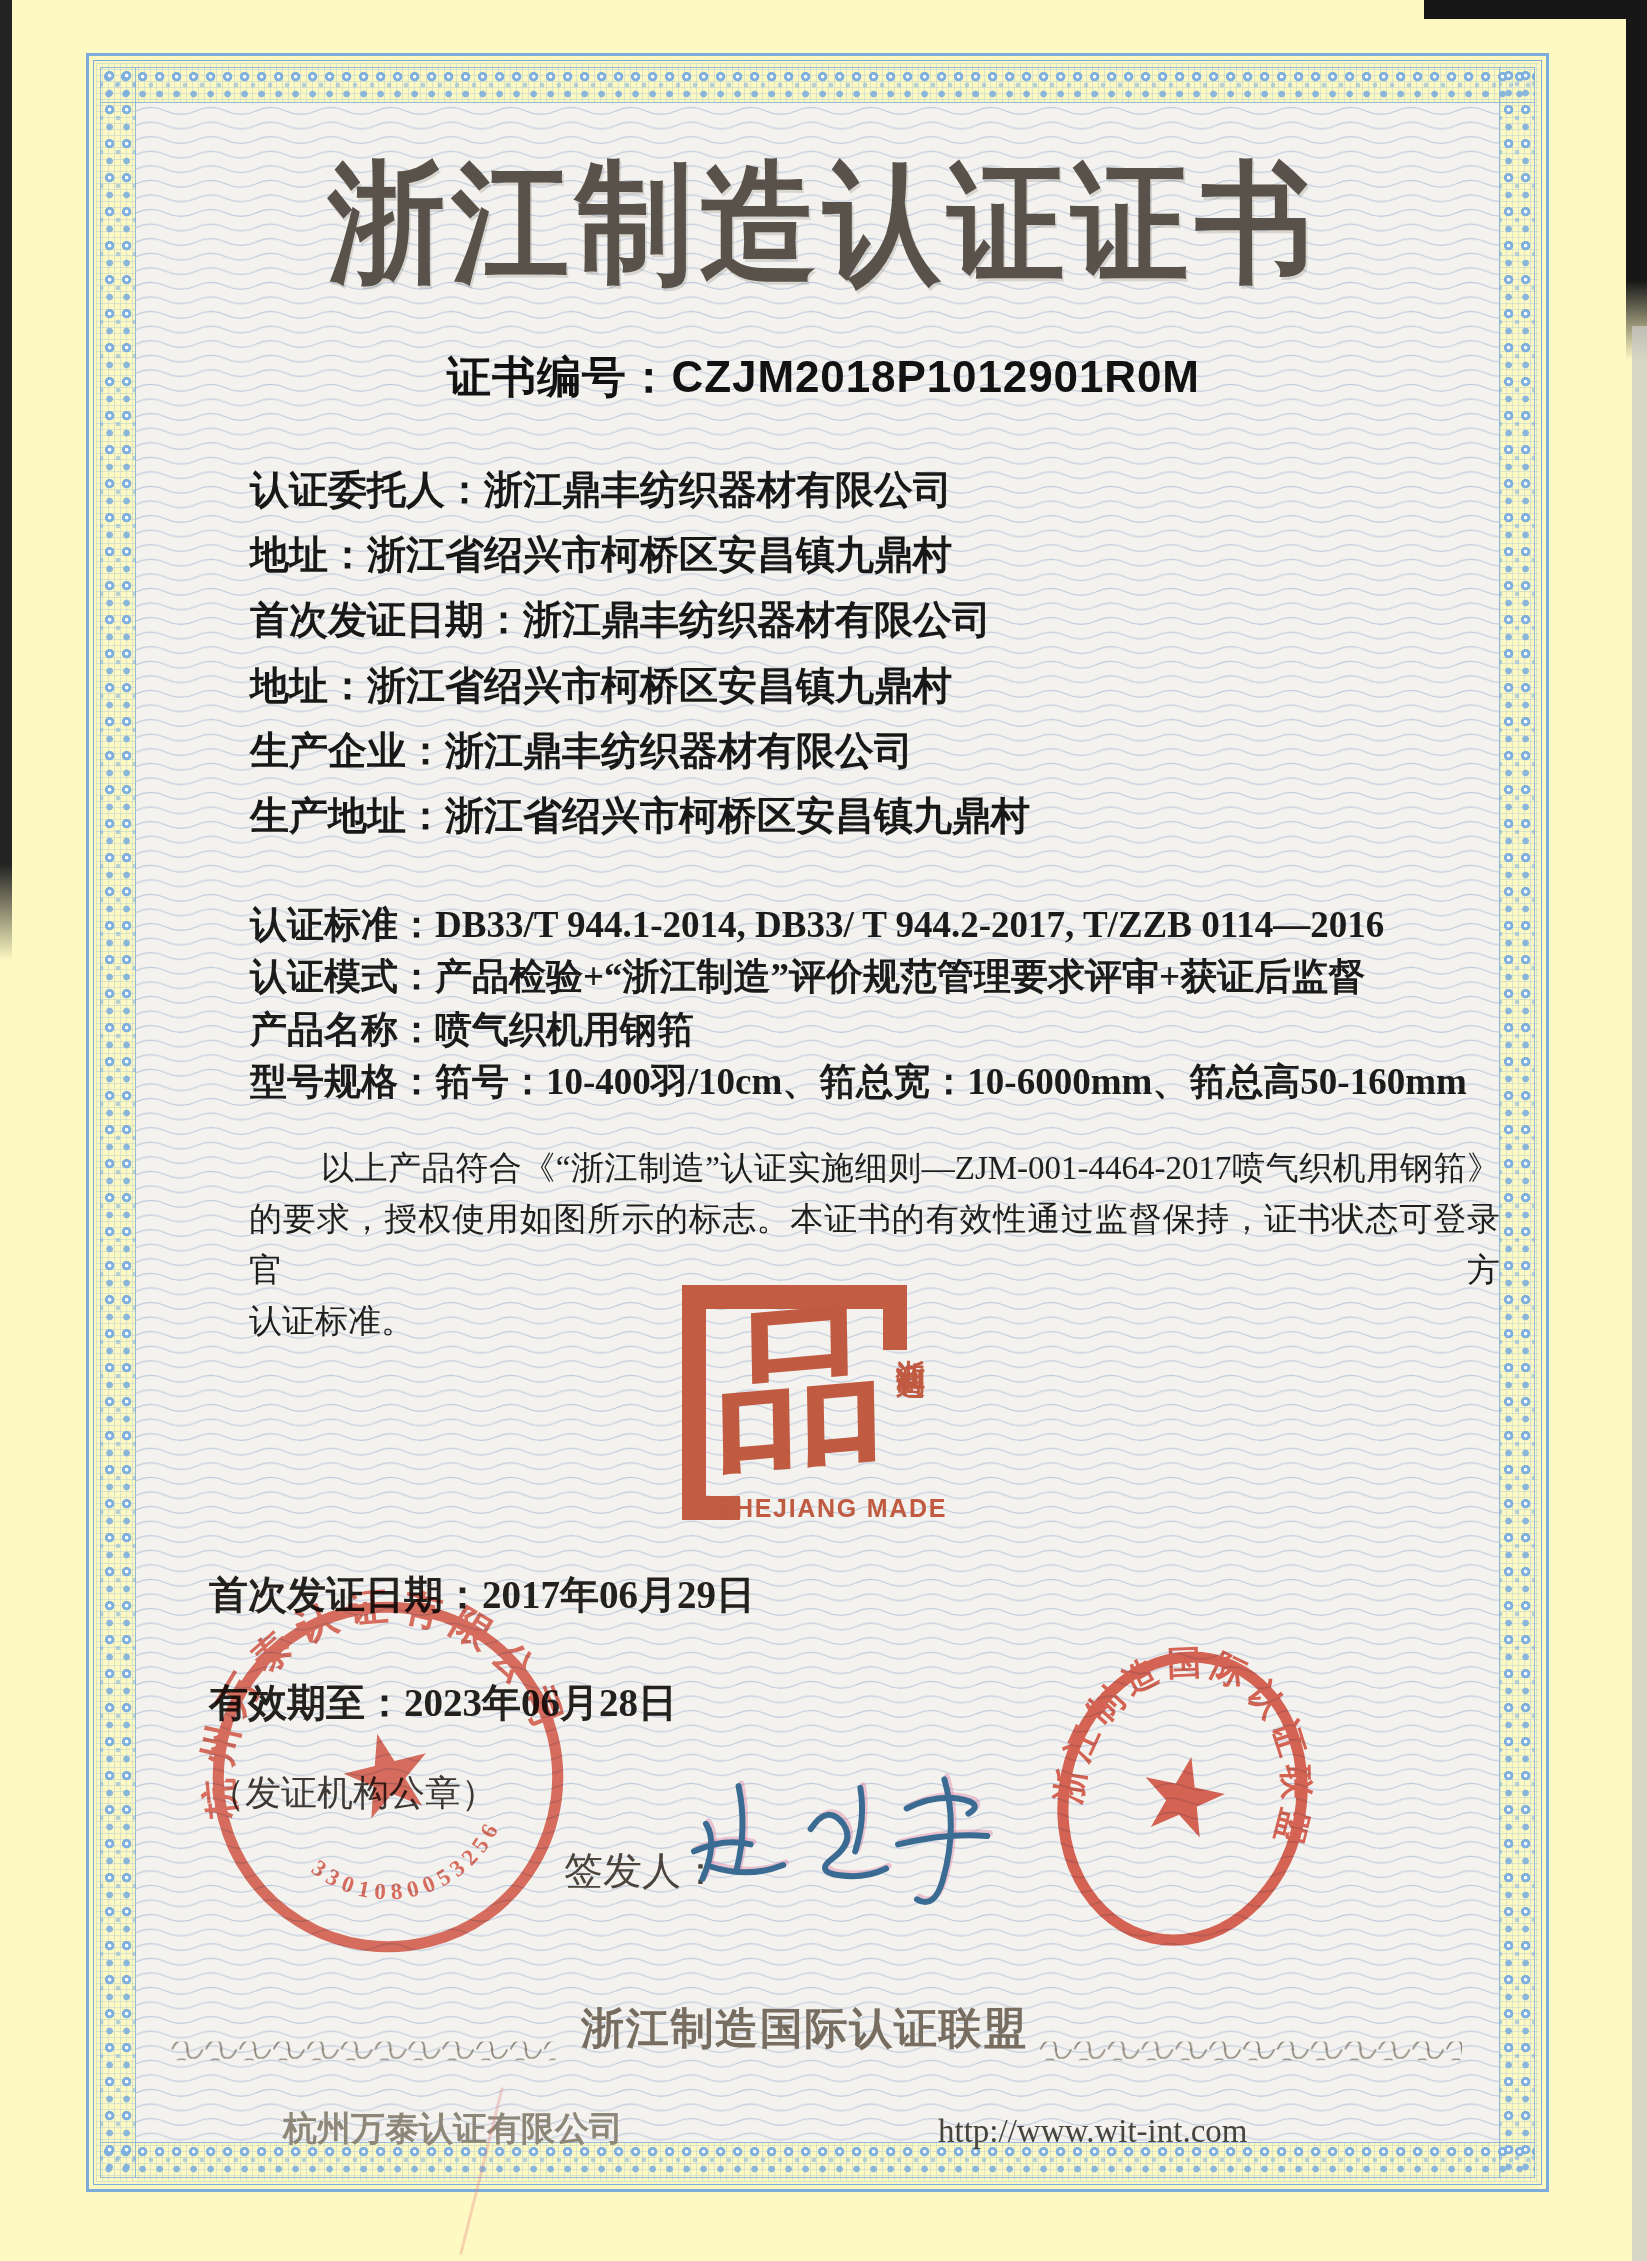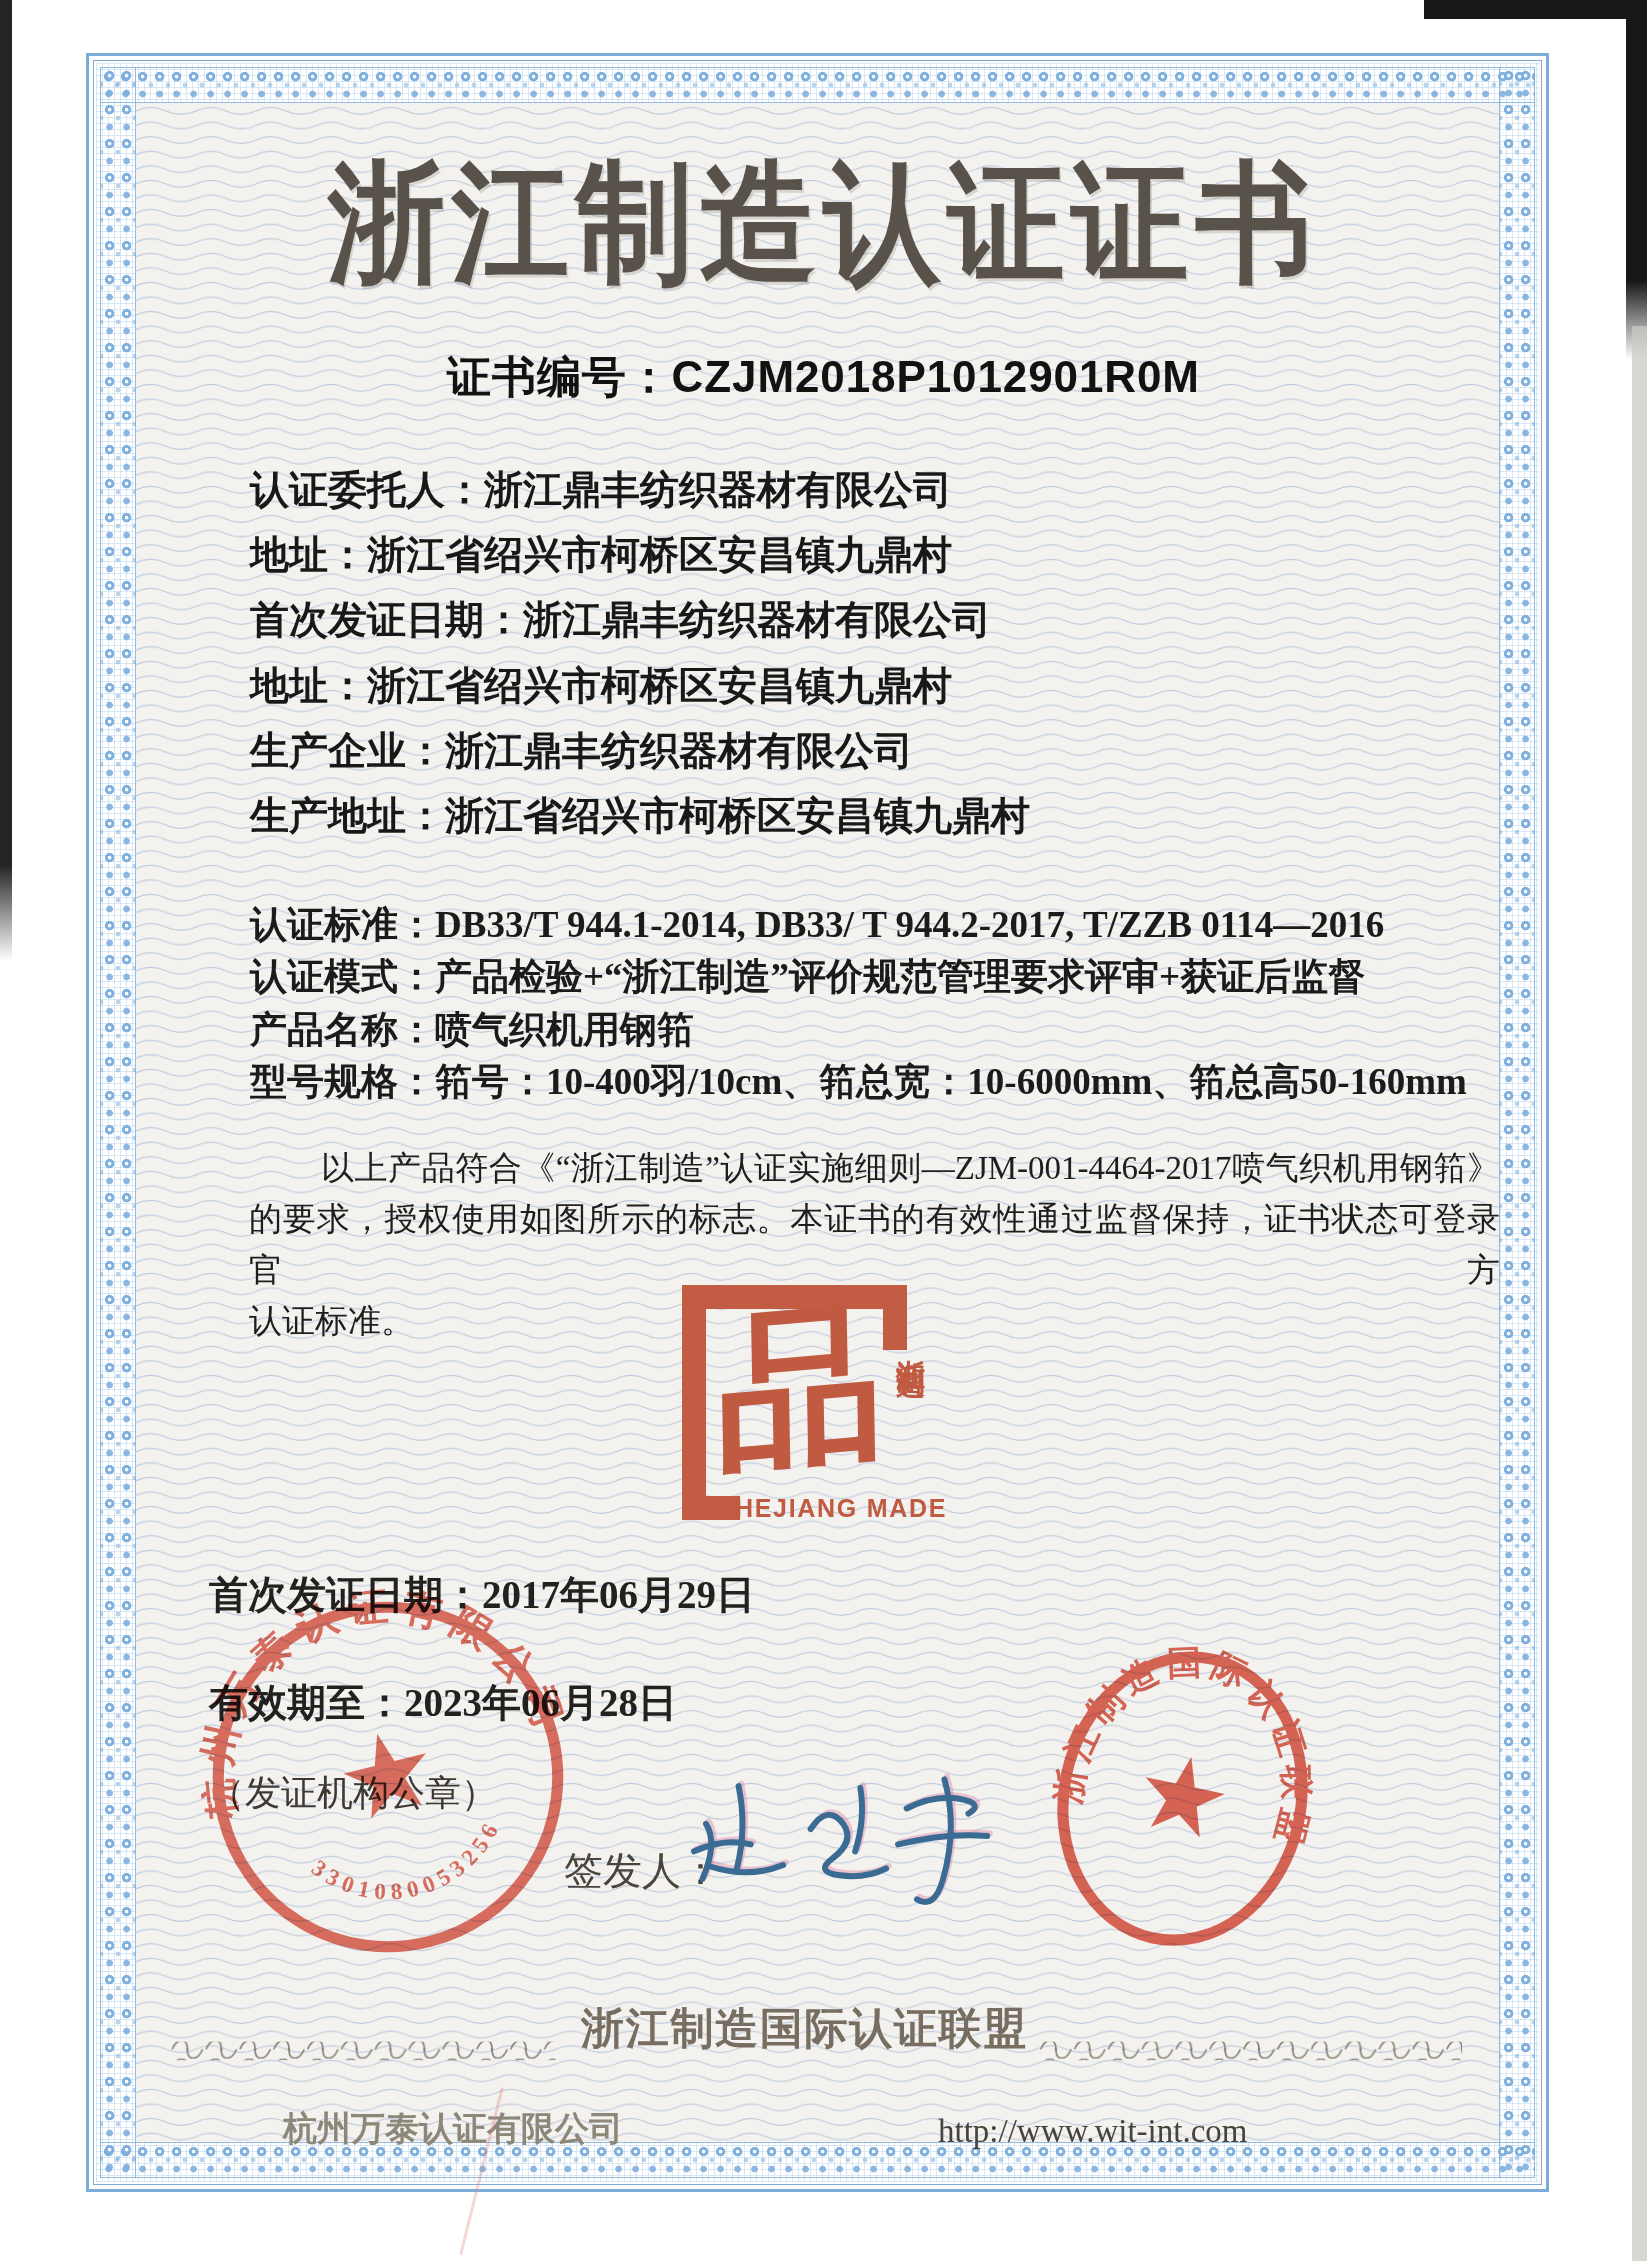--- a/index.html
+++ b/index.html
@@ -1,16 +1,16 @@
 <!DOCTYPE html>
 <html style="font-size:13.7px"><head>
 <meta charset="utf-8">
 <style>
   html,body{margin:0;padding:0;background:#d9d7d3;}
-  .page{position:relative;width:1647px;height:2261px;background:#ffffff;overflow:hidden;
+  .page{position:relative;width:1647px;height:2261px;background:#fef9c3;overflow:hidden;
         font-family:"Liberation Serif",serif;}
   .abs{position:absolute;}
   .nowrap{white-space:nowrap;line-height:1;}
 
   
   .frame{position:absolute;left:86px;top:53px;width:1463px;height:2139px;}
   .f-outer{position:absolute;inset:0;border:3.4px solid #7cadda;}
   .f-line2{position:absolute;inset:6.9px;border:1.7px solid #7cadda;}
   .gridband{position:absolute;inset:10.3px;opacity:.5;background:
      repeating-linear-gradient(0deg,rgba(124,173,218,.55) 0 0.9px,rgba(0,0,0,0) 0.9px 6px),

